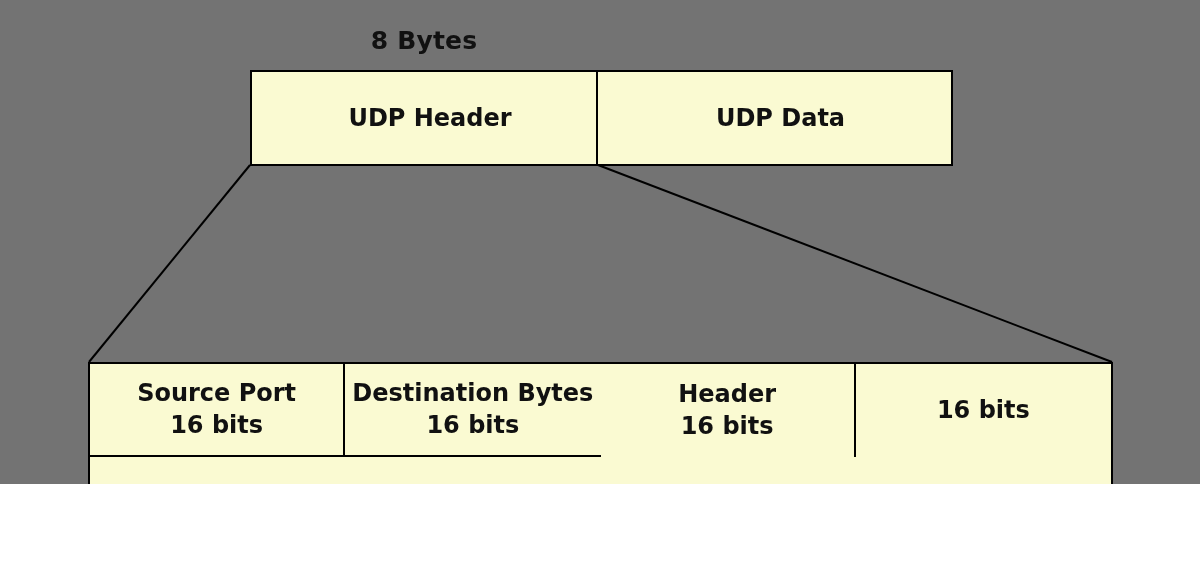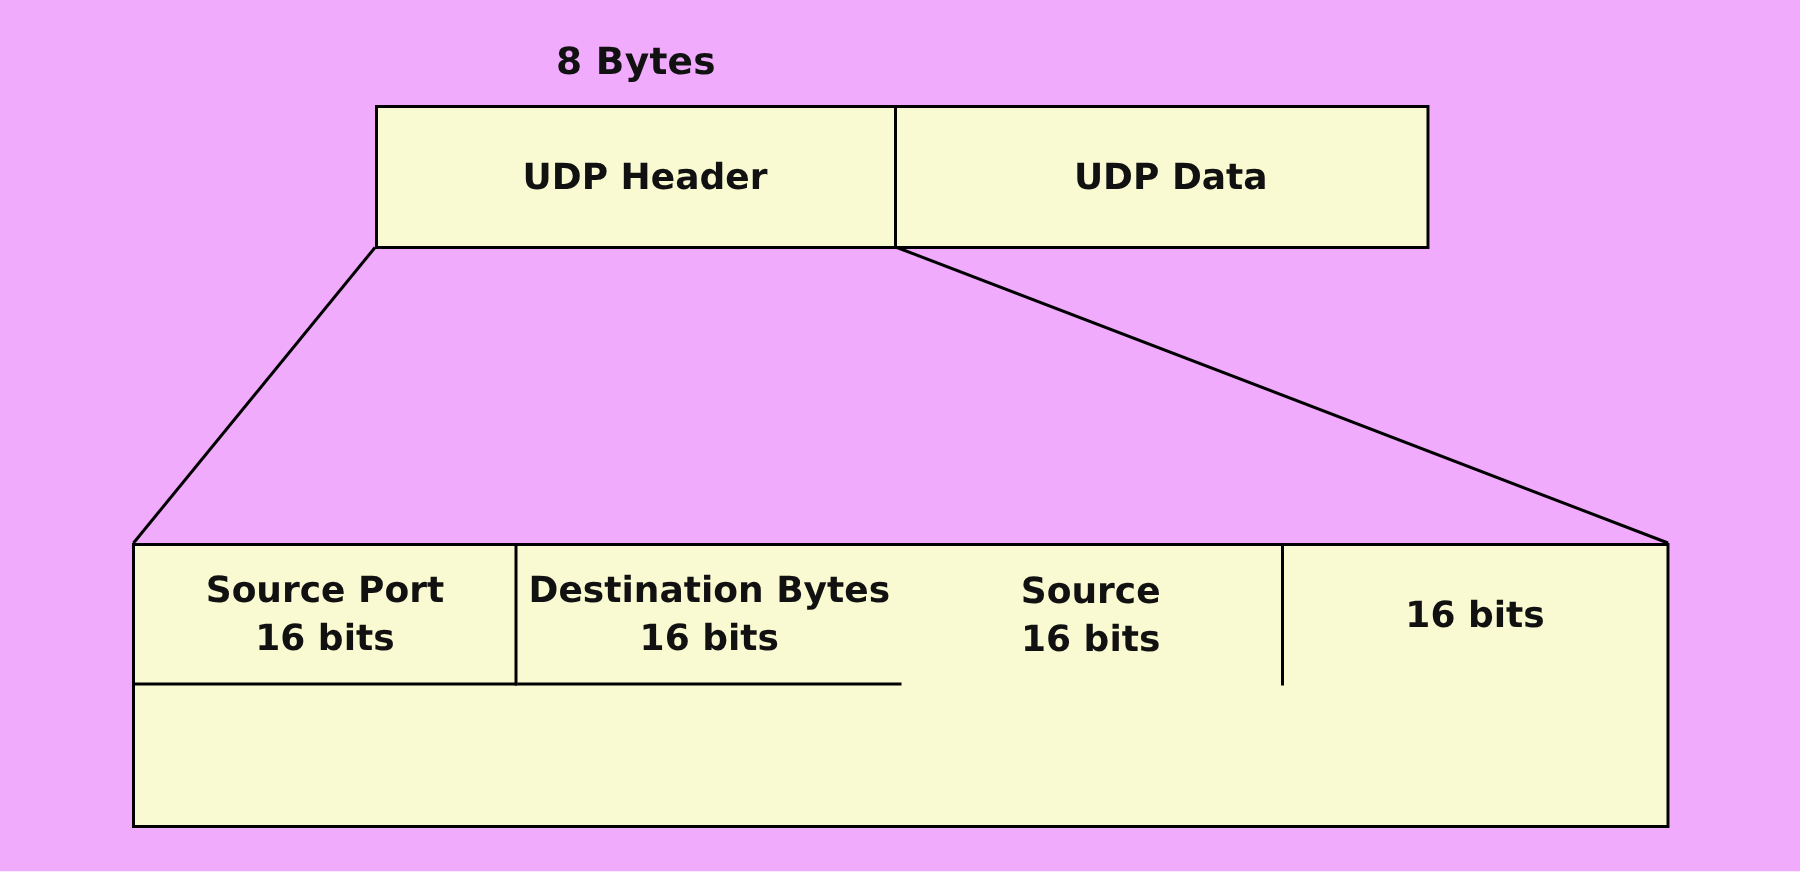--- a/index.html
+++ b/index.html
@@ -3,22 +3,22 @@
 <meta charset="utf-8">
 <style>
   html, body {
     margin: 0;
     padding: 0;
     background: #ffffff;
   }
   .canvas {
     position: relative;
     width: 1200px;
-    height: 581px;
-    background: #f0abfc;
+    height: 484px;
+    background: #737373;
     font-family: "DejaVu Sans", "Liberation Sans", sans-serif;
     color: #111111;
     overflow: hidden;
   }
 
   
   .size-label {
     position: absolute;
     left: 250px;
     top: 26px;
@@ -117,21 +117,21 @@
   <div class="fields-box">
     <div class="field-cell col-1 row-1">
       <span>Source Port</span>
       <span>16 bits</span>
     </div>
     <div class="field-cell row-1">
       <span>Destination Bytes</span>
       <span>16 bits</span>
     </div>
     <div class="field-cell col-1">
-      <span>Source</span>
+      <span>Header</span>
       <span>16 bits</span>
     </div>
     <div class="field-cell">
       <span>16 bits</span>
     </div>
   </div>
 
 </div>
 
 </body></html>

